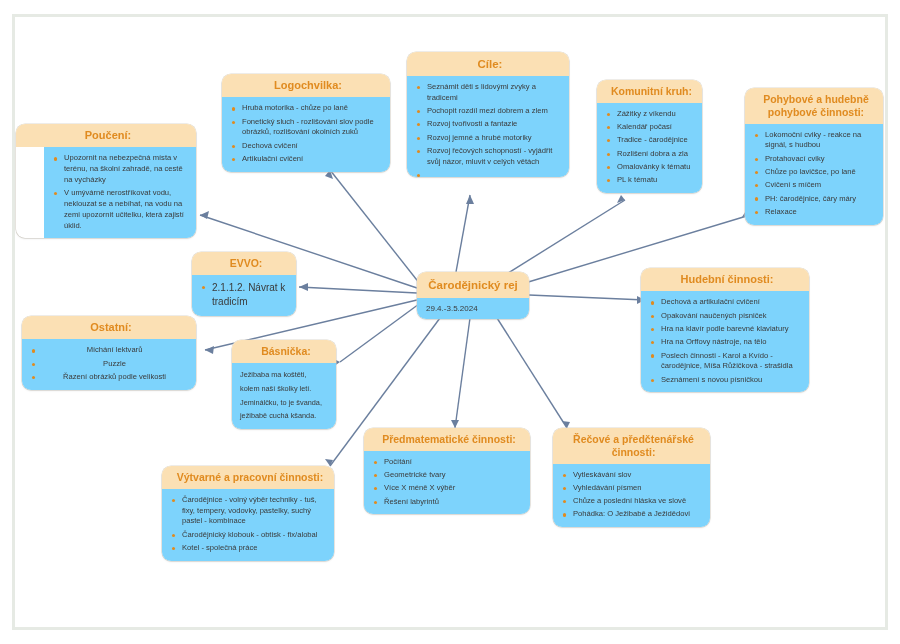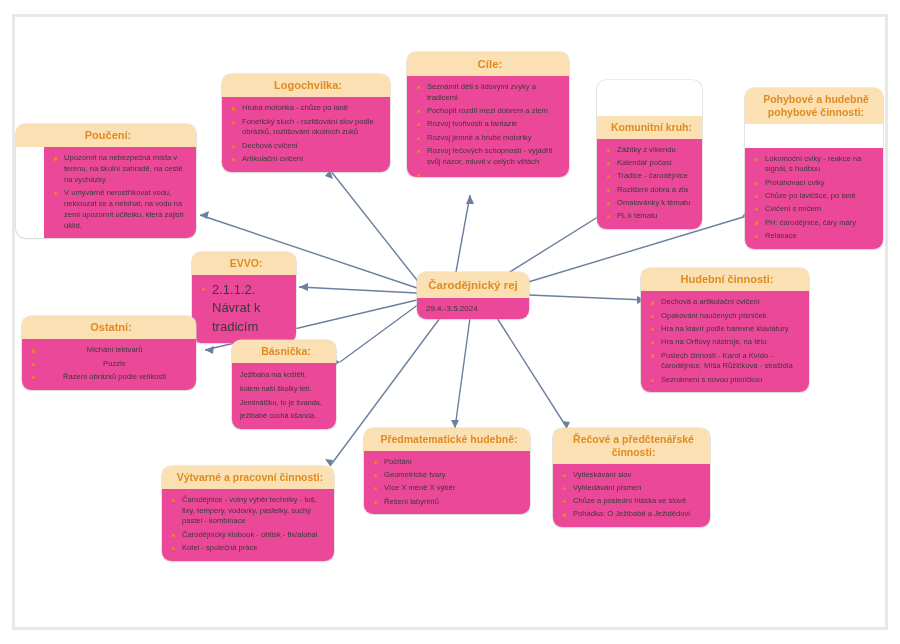--- a/index.html
+++ b/index.html
@@ -30,21 +30,21 @@
   }
   .node-head {
     background: #fbe0b4;
     color: #e08b20;
     font-weight: bold;
     text-align: center;
     padding: 5px 8px 5px 12px;
     line-height: 1.22;
   }
   .node-body {
-    background: #ec4899;
+    background: #7dd3fc;
     padding: 6px 9px 7px 9px;
   }
   ul { list-style: none; }
   li {
     position: relative;
     padding-left: 11px;
     color: #3a3a3a;
     line-height: 1.42;
     margin-bottom: 2.5px;
   }
@@ -71,30 +71,30 @@
 
   #n-logo   { left: 222px; top: 74px;  width: 168px; }
   #n-logo .node-head { font-size: 11px; }
   #n-logo .node-body { font-size: 7.6px; }
 
   #n-pouc   { left: 16px;  top: 124px; width: 180px; }
   #n-pouc .node-head { font-size: 11px; }
   #n-pouc .node-body { font-size: 7.6px; margin-left: 28px; }
 
   #n-komu   { left: 597px; top: 80px;  width: 105px; }
-  #n-komu .node-head { font-size: 10.5px; margin-top: 36px; }
+  #n-komu .node-head { font-size: 10.5px; }
   #n-komu .node-body { font-size: 7.6px; }
 
   #n-pohyb  { left: 745px; top: 88px;  width: 138px; }
   #n-pohyb .node-head { font-size: 10.5px; }
-  #n-pohyb .node-body { font-size: 7.6px; margin-top: 24px; }
+  #n-pohyb .node-body { font-size: 7.6px; }
 
   #n-evvo   { left: 192px; top: 252px; width: 104px; }
   #n-evvo .node-head { font-size: 10.5px; }
-  #n-evvo .node-body { font-size: 13px; }
+  #n-evvo .node-body { font-size: 10px; }
 
   #n-ostat  { left: 22px;  top: 316px; width: 174px; }
   #n-ostat .node-head { font-size: 11px; }
   #n-ostat .node-body { font-size: 7.6px; text-align: center; }
 
   #n-basn   { left: 232px; top: 340px; width: 104px; }
   #n-basn .node-head { font-size: 10.5px; }
   #n-basn .node-body { font-size: 7.3px; padding: 5px 8px 6px 8px; }
 
   #n-hudeb  { left: 641px; top: 268px; width: 168px; }
@@ -256,21 +256,21 @@
       <li>Opakování naučených písniček</li>
       <li>Hra na klavír podle barevné klaviatury</li>
       <li>Hra na Orffovy nástroje, na tělo</li>
       <li>Poslech činnosti - Karol a Kvído - čarodějnice, Míša Růžičková - strašidla</li>
       <li>Seznámení s novou písničkou</li>
     </ul>
   </div>
 </div>
 
 <div class="node" id="n-predm">
-  <div class="node-head">Předmatematické hudebně:</div>
+  <div class="node-head">Předmatematické činnosti:</div>
   <div class="node-body">
     <ul>
       <li>Počítání</li>
       <li>Geometrické tvary</li>
       <li>Více X méně X výběr</li>
       <li>Řešení labyrintů</li>
     </ul>
   </div>
 </div>
 

